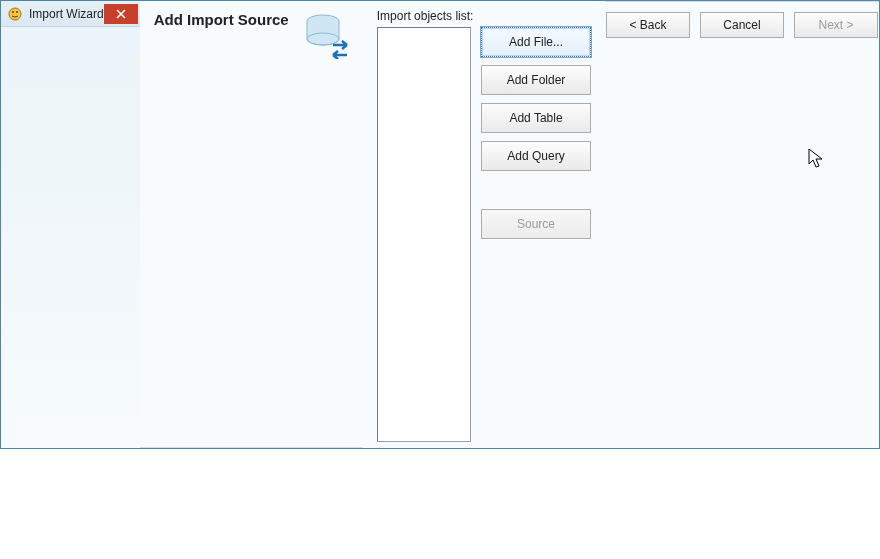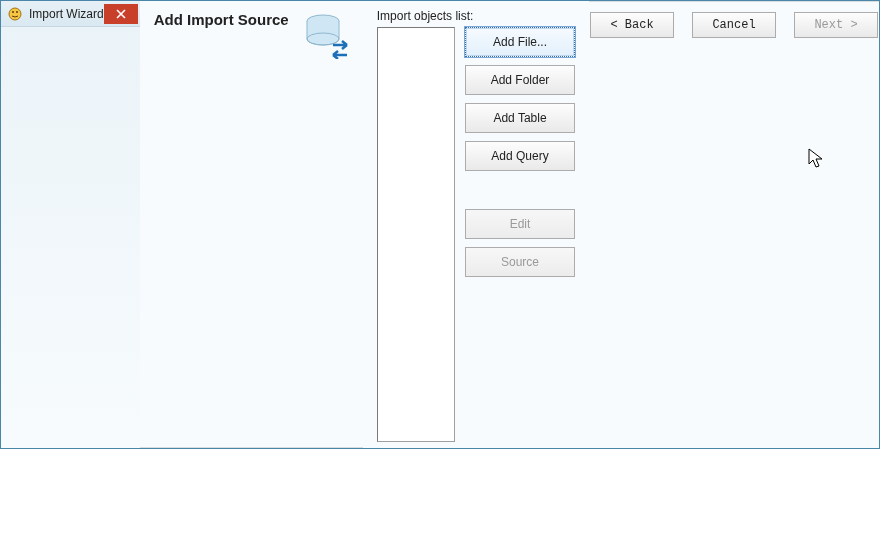--- a/index.html
+++ b/index.html
@@ -16,21 +16,21 @@
   .header-icon { width: 48px; height: 48px; margin-left: 12px; }
   .body { flex: 1; padding: 8px 14px 6px 14px; display: flex; flex-direction: column; background: #f7fbfd; }
   .list-label { font-size: 12px; color: #222; margin-bottom: 4px; }
   .list-row { flex: 1; display: flex; gap: 10px; }
   .list-box { flex: 1; background: #fff; border: 1px solid #9f9f9f; border-top-color:#7a7a7a; border-left-color:#7a7a7a; }
   .side-buttons { width: 110px; display: flex; flex-direction: column; }
   .side-buttons button { height: 30px; margin-bottom: 8px; font-family: inherit; font-size: 12px; background: linear-gradient(#fdfdfd,#e9e9e9); border: 1px solid #acacac; cursor: pointer; color: #222; }
   .side-buttons button:disabled { color: #9a9a9a; cursor: default; background: linear-gradient(#f7f7f7,#ececec); }
   .side-buttons .gap { height: 30px; }
   button.focused { border: 1px dotted #3d6fa5; outline: 1px solid #7aa7d9; box-shadow: inset 0 0 0 1px #bcd6f0; background: linear-gradient(#f5faff,#e3f0fb); }
-  .footer { border-top: 1px solid #d7dde0; padding: 10px 1px; display: flex; justify-content: flex-end; gap: 18px; background: #f7fbfd; font-family: Liberation Mono, monospace; }
+  .footer { border-top: 1px solid #d7dde0; padding: 10px 1px; display: flex; justify-content: flex-end; gap: 10px; background: #f7fbfd; }
   .footer button { width: 84px; height: 26px; font-family: inherit; font-size: 12px; background: linear-gradient(#fdfdfd,#e9e9e9); border: 1px solid #acacac; cursor: pointer; color: #222; }
   .footer button:disabled { color: #9a9a9a; cursor: default; }
   .cursor { position: absolute; left: 808px; top: 148px; pointer-events: none; }
 </style>
 </head>
 <body>
 
 <div class="window">
 
   <div class="titlebar">
@@ -68,21 +68,20 @@
   <div class="body">
     <div class="list-label">Import objects list:</div>
     <div class="list-row">
       <div class="list-box"></div>
       <div class="side-buttons">
         <button class="focused">Add File...</button>
         <button>Add Folder</button>
         <button>Add Table</button>
         <button>Add Query</button>
         <div class="gap"></div>
-        <button disabled="">Edit</button>
         <button disabled="">Source</button>
       </div>
     </div>
   </div>
 
   <div class="footer">
     <button>&lt; Back</button>
     <button>Cancel</button>
     <button disabled="">Next &gt;</button>
   </div>

